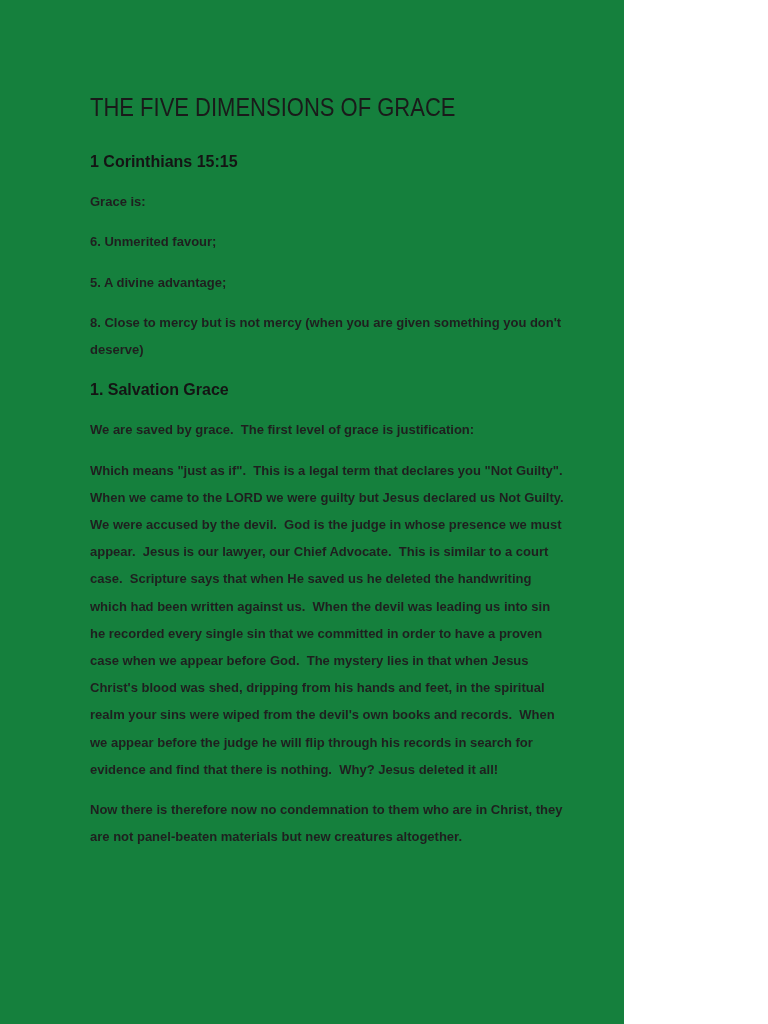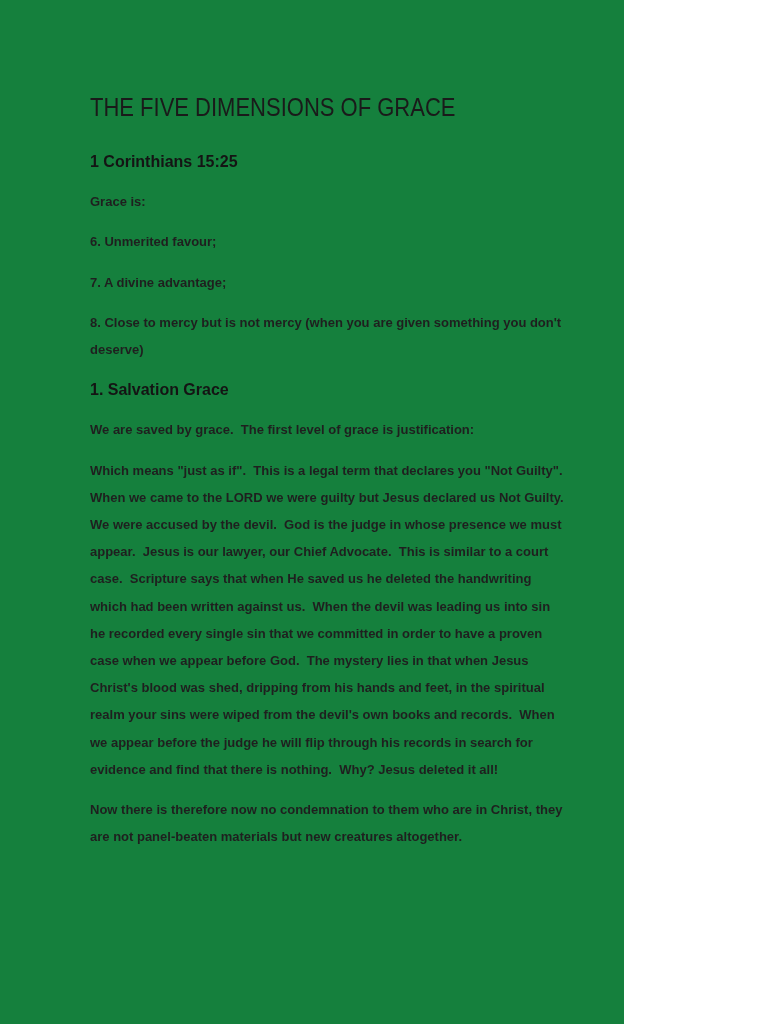--- a/index.html
+++ b/index.html
@@ -47,28 +47,28 @@
     color: #141414;
   }
 </style>
 </head>
 <body>
 
 <div class="page">
 
   <h1 class="doc-title">THE FIVE DIMENSIONS OF GRACE</h1>
 
-  <p class="para bold">1 Corinthians 15:25</p>
+  <p class="para bold">1 Corinthians 15:15</p>
 
   <p class="para">Grace is:</p>
 
   <p class="para">6. Unmerited favour;</p>
 
 
-  <p class="para">7. A divine advantage;</p>
+  <p class="para">5. A divine advantage;</p>
 
   <p class="para">8. Close to mercy but is not mercy (when you are given something you don't
 deserve)</p>
 
 
   <p class="para bold">1. Salvation Grace</p>
 
   <p class="para">We are saved by grace.  The first level of grace is justification:</p>
 
   <p class="para">Which means "just as if".  This is a legal term that declares you "Not Guilty".

